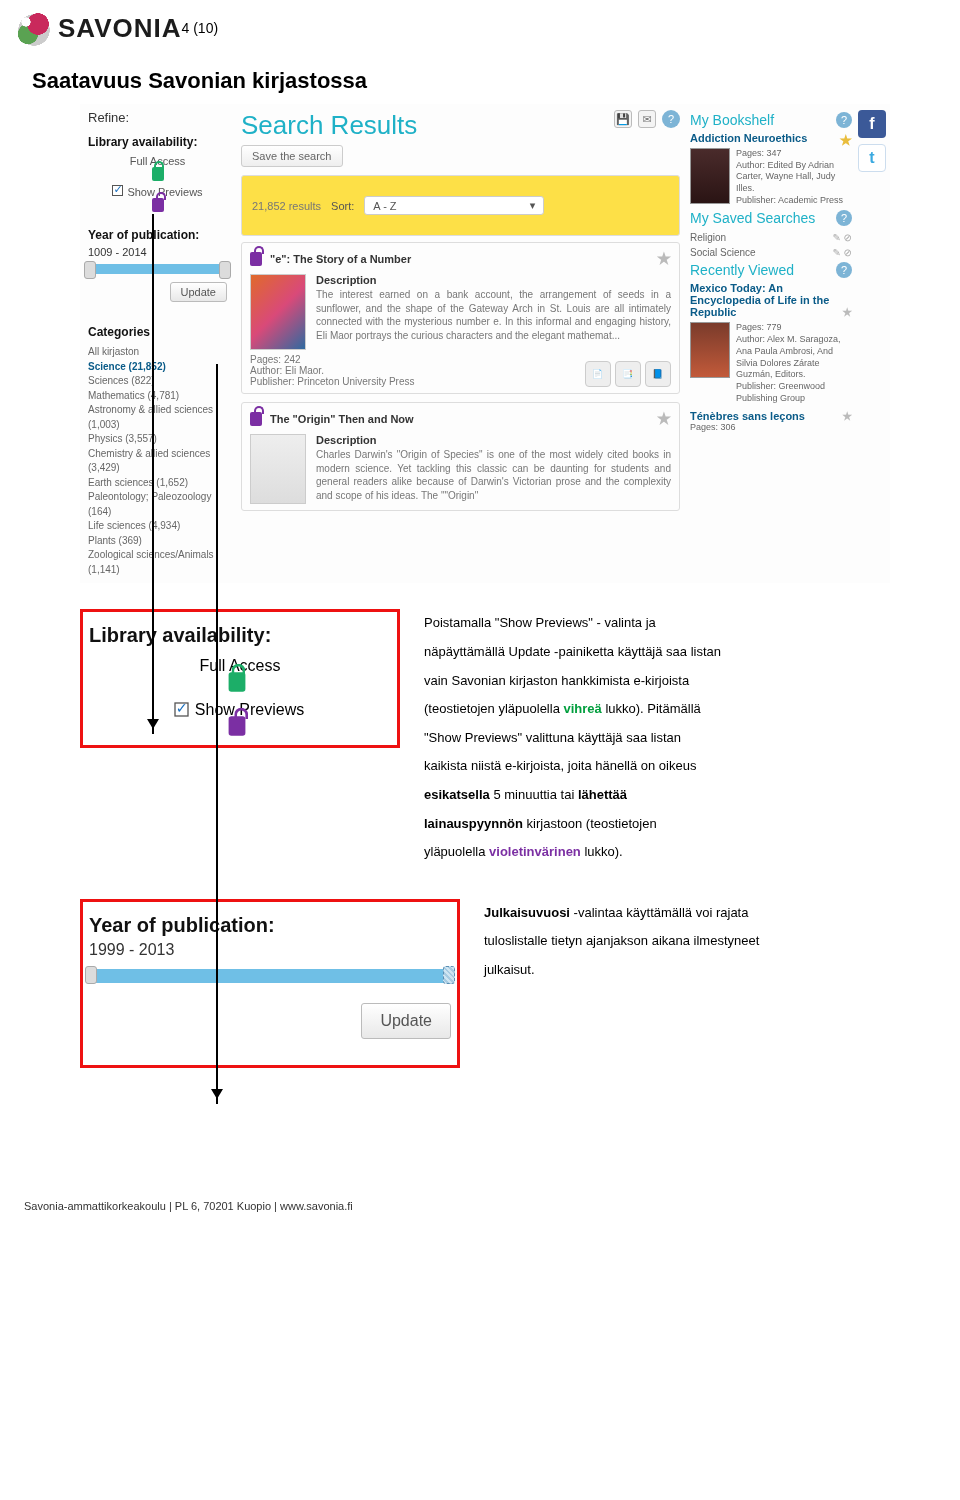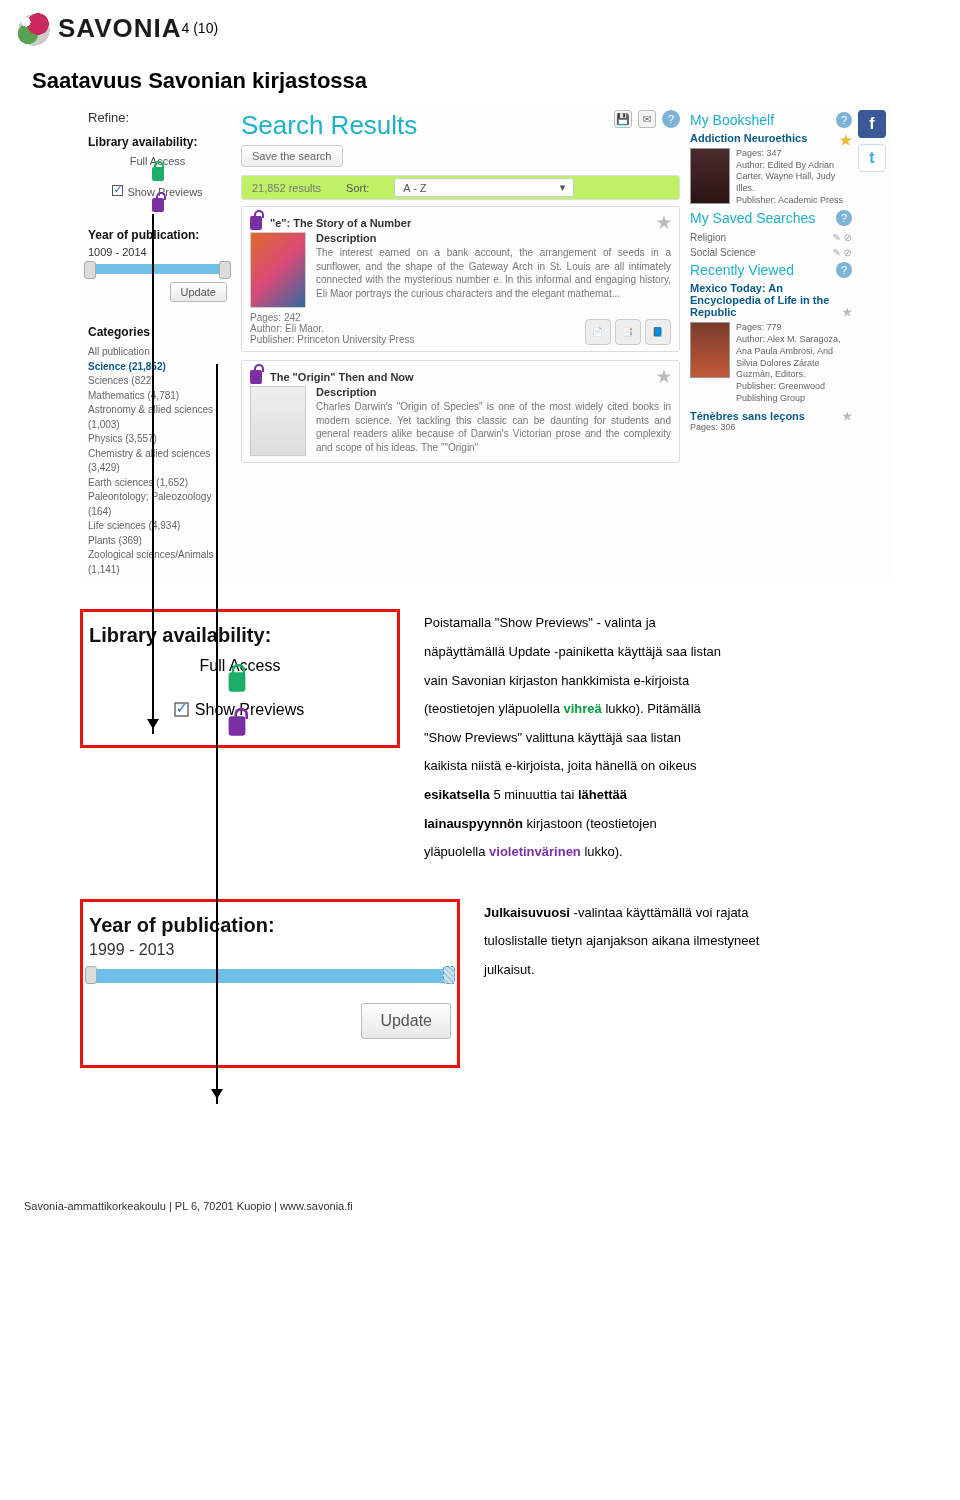--- a/index.html
+++ b/index.html
@@ -61,27 +61,27 @@
   .slider::before{left:-4px;}
   .slider::after{right:-4px;}
   .btn-update{display:inline-block;padding:3px 10px;border:1px solid #bbb;border-radius:3px;background:linear-gradient(#fff,#e8e8e8);color:#555;font-size:11px;float:right;margin-top:4px;}
   .cat-list{margin-top:22px;font-size:10px;line-height:1.45;color:#666;}
   .cat-list .sel{color:#0a5b88;font-weight:bold;}
   .sr-title{color:#1fb1c7;font-size:26px;font-weight:normal;margin:0 0 4px 0;display:flex;justify-content:space-between;}
   .sr-icons{display:flex;gap:6px;}
   .icn{width:18px;height:18px;border:1px solid #bbb;border-radius:3px;display:flex;align-items:center;justify-content:center;font-size:11px;color:#777;background:#f4f4f4;}
   .icn.help{border-radius:50%;background:#7db4d6;color:#fff;border:none;}
   .pill{display:inline-block;padding:4px 10px;border:1px solid #ccc;border-radius:3px;background:linear-gradient(#fff,#eee);font-size:11px;color:#666;}
-  .sortbar{display:flex;align-items:center;gap:25px;margin:8px 0 6px;padding:2px 10px;border:1px solid #ddd;border-radius:3px;background:#bef264;}
+  .sortbar{display:flex;align-items:center;gap:10px;margin:8px 0 6px;padding:20px 10px;border:1px solid #ddd;border-radius:3px;background:#fde047;}
   .sortbar .count{color:#777;}
   .sortbar .dd{flex:1;display:flex;align-items:center;border:1px solid #ccc;border-radius:3px;background:#fff;padding:2px 8px;justify-content:space-between;max-width:180px;}
   .card{border:1px solid #ddd;border-radius:3px;background:#fdfdfd;margin-bottom:8px;padding:6px 8px;}
   .card-head{display:flex;align-items:center;gap:8px;font-weight:bold;color:#333;}
   .card-head .star{margin-left:auto;color:#bbb;font-size:16px;}
-  .card-body{display:flex;gap:10px;}
+  .card-body{display:flex;gap:10px;margin-top:6px;}
   .thumb{width:56px;height:76px;background:linear-gradient(135deg,#e06a2b,#d94a79,#2f6aa0);border:1px solid #ccc;flex-shrink:0;}
   .thumb2{width:56px;height:70px;background:linear-gradient(#eee,#ddd);border:1px solid #ccc;flex-shrink:0;}
   .desc-h{font-weight:bold;color:#333;margin-bottom:2px;}
   .desc-t{font-size:10px;color:#777;line-height:1.35;text-align:justify;}
   .meta{font-size:10px;color:#777;margin-top:4px;display:flex;justify-content:space-between;align-items:flex-end;}
   .meta-icons{display:flex;gap:4px;}
   .mi{width:26px;height:26px;border:1px solid #ccc;border-radius:4px;background:#eee;display:flex;align-items:center;justify-content:center;font-size:9px;color:#888;}
   .rh{color:#1fb1c7;font-size:14px;margin:2px 0 4px;display:flex;justify-content:space-between;align-items:center;}
   .rh .help{width:16px;height:16px;font-size:11px;}
   .bk-title{font-weight:bold;color:#0a5b88;font-size:11px;}
@@ -154,21 +154,21 @@
         <span><span class="chk"></span><span>Show Previews</span></span>
         <span class="lock-p"></span>
       </div>
       <div class="facet-head" style="margin-top:14px;">Year of publication:</div>
       <div class="year-range">1009 - 2014</div>
       <div class="slider"></div>
       <span class="btn-update">Update</span>
       <div style="clear:both;"></div>
       <div class="cat-list">
         <div class="facet-head">Categories</div>
-        <div>All publication</div>
+        <div>All kirjaston</div>
         <div class="sel">Science (21,852)</div>
         <div>Sciences (822)</div>
         <div>Mathematics (4,781)</div>
         <div>Astronomy &amp; allied sciences (1,003)</div>
         <div>Physics (3,557)</div>
         <div>Chemistry &amp; allied sciences (3,429)</div>
         <div>Earth sciences (1,652)</div>
         <div>Paleontology; Paleozoology (164)</div>
         <div>Life sciences (4,934)</div>
         <div>Plants (369)</div>

